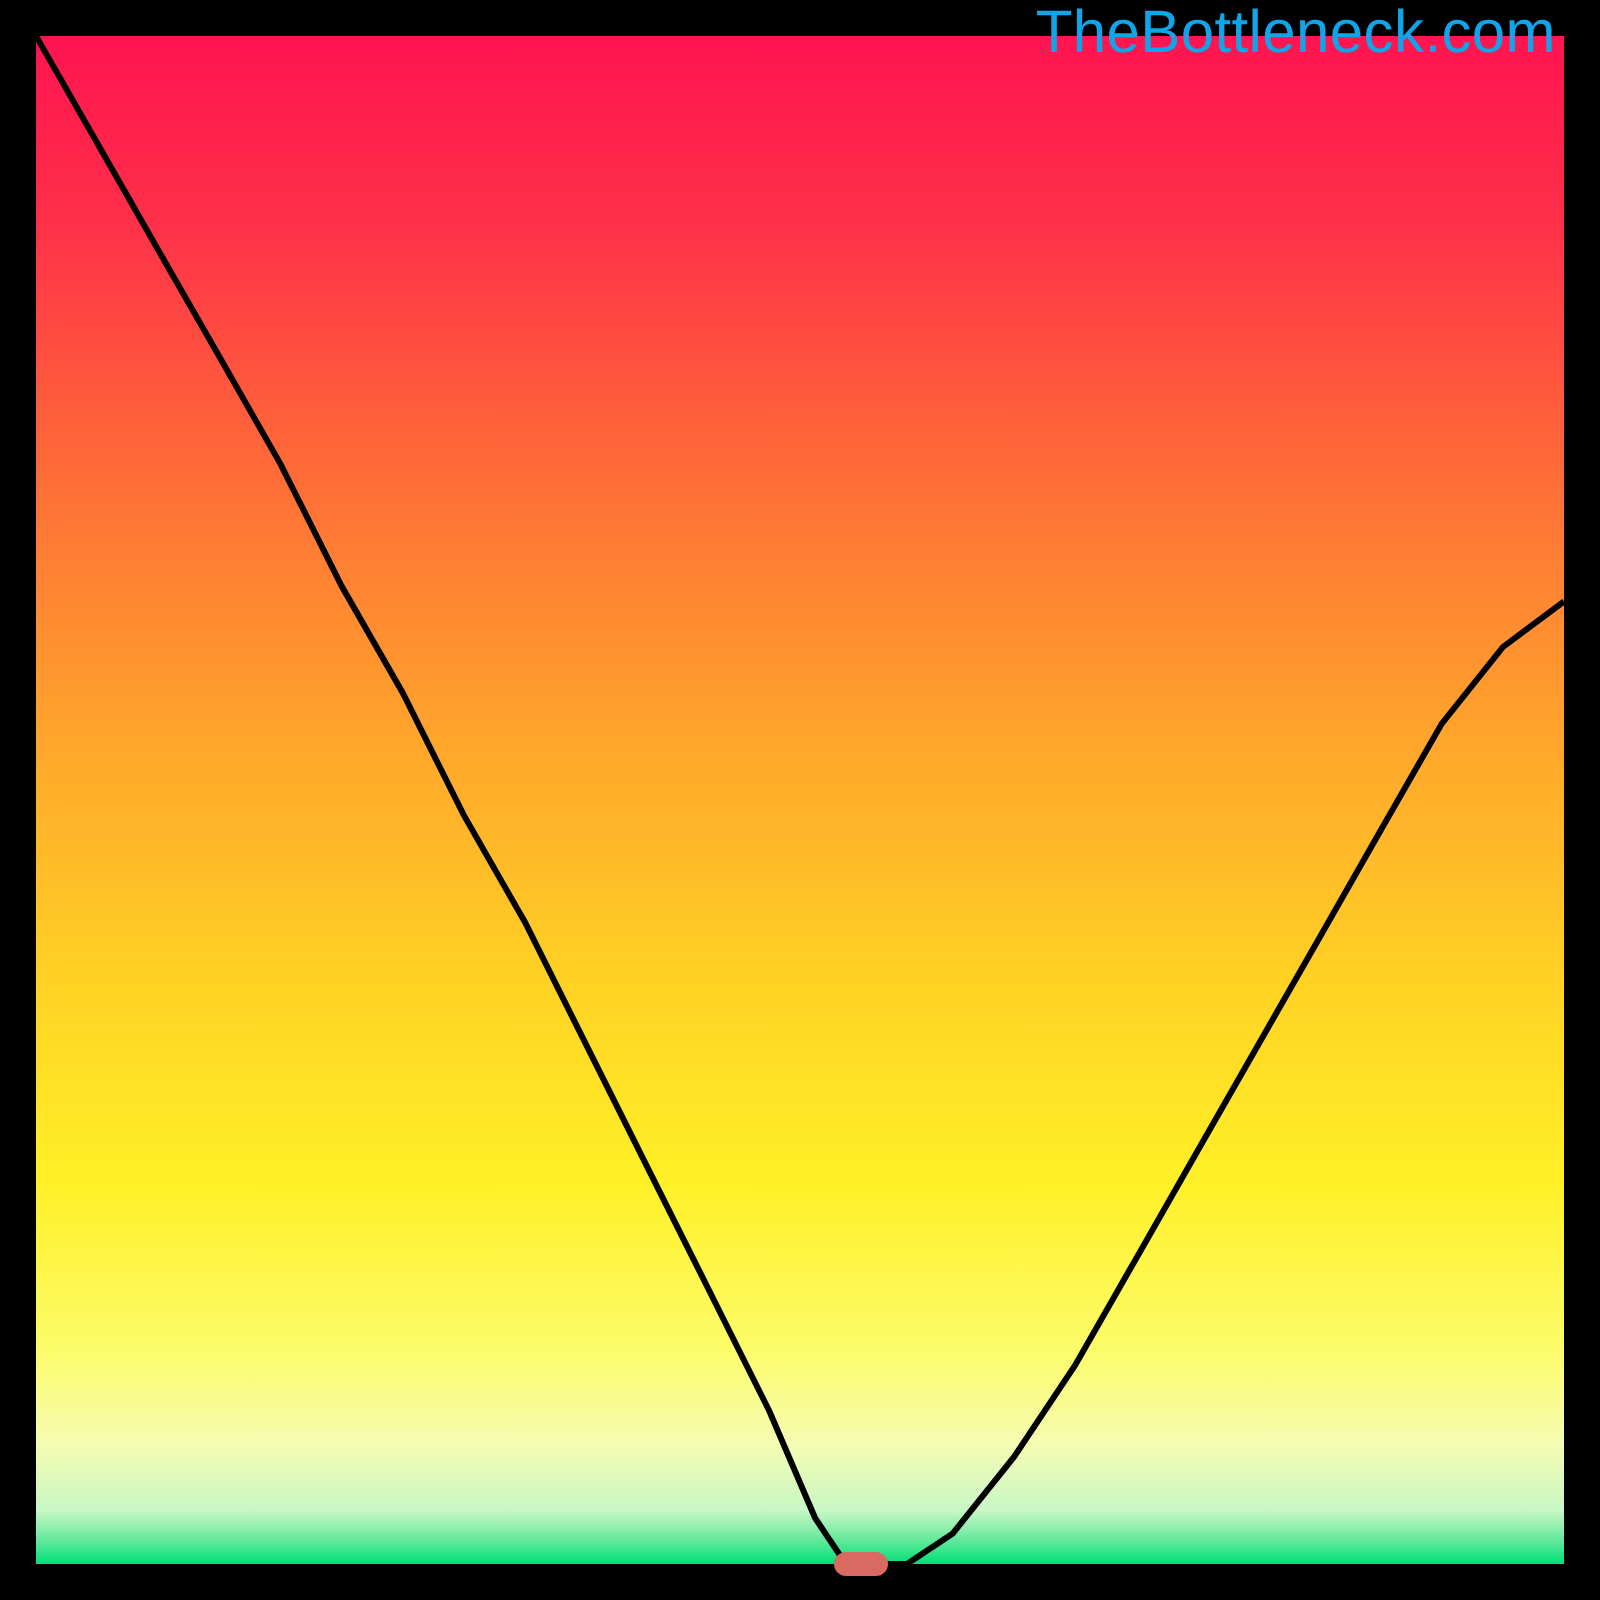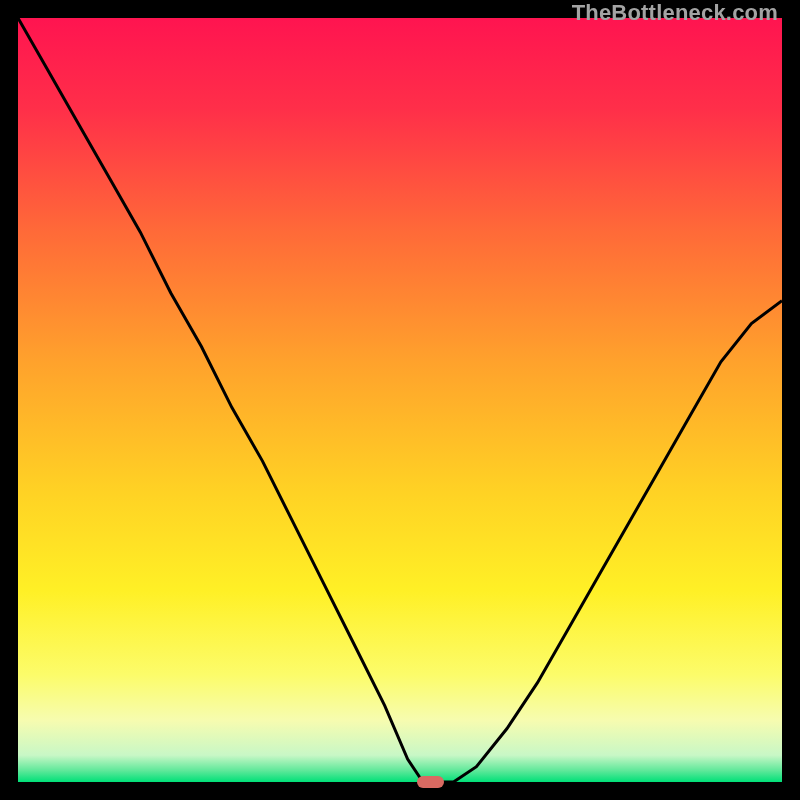--- a/index.html
+++ b/index.html
@@ -23,23 +23,23 @@
     position: absolute;
     left: 0;
     top: 0;
     width: 764px;
     height: 764px;
   }
   .watermark {
     position: absolute;
     top: 0;
     right: 22px;
-    color: #a3a3a3;
-    font-size: 22px;
-    font-weight: 700;
+    color: #0ea5e9;
+    font-size: 30px;
+    font-weight: 400;
     letter-spacing: 0.2px;
     user-select: none;
   }
   .marker {
     position: absolute;
     background: #d96a62;
     border-radius: 8px;
   }
 </style>
 </head>

